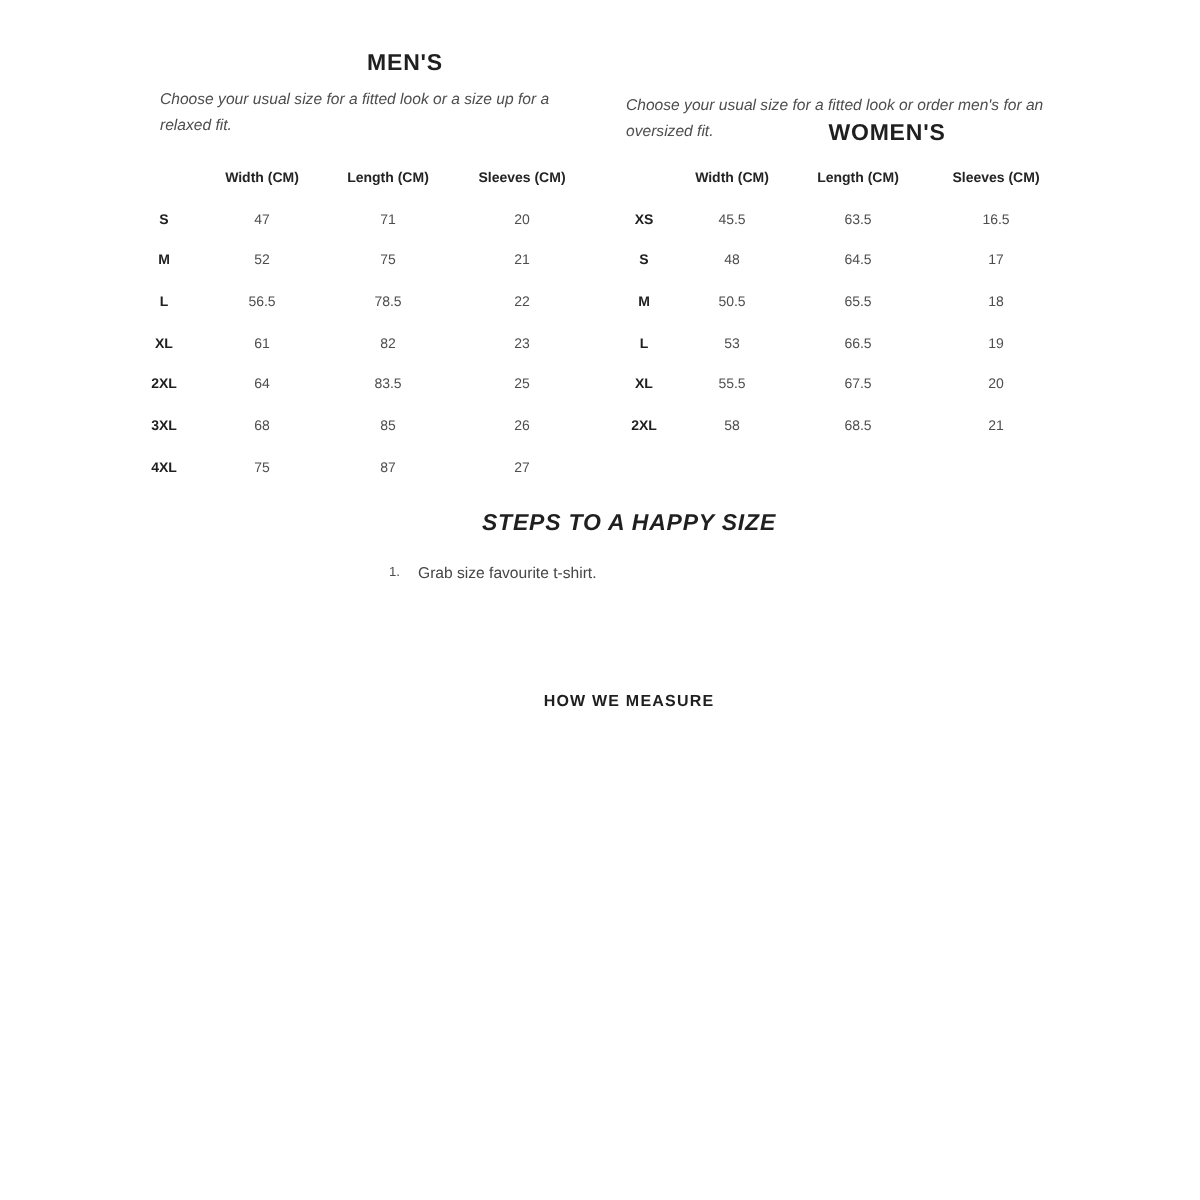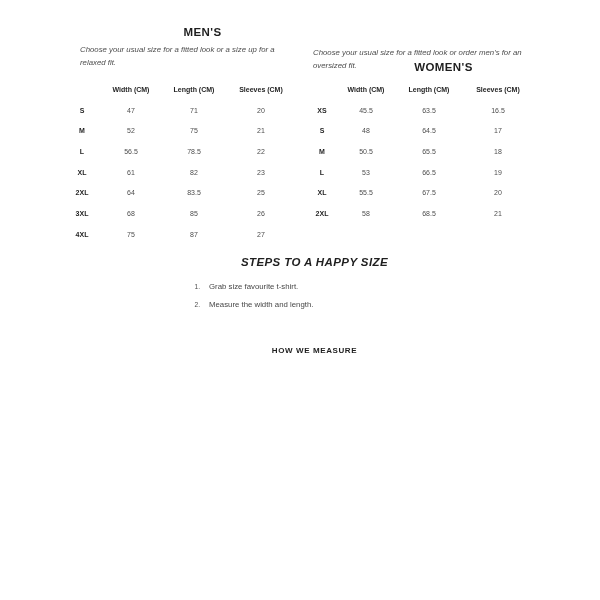--- a/index.html
+++ b/index.html
@@ -169,21 +169,17 @@
         </div>
       </div>
   </div>
 
   <h2 class="sec-title steps-title">STEPS TO A HAPPY SIZE</h2>
   <div class="steps">
     <div class="step">
       <div class="step-num">1.</div>
       <div class="step-text"><span>Grab size favourite t-shirt.</span><b></b><span></span></div>
     </div>
-    <div class="step">
-      <div class="step-num">2.</div>
-      <div class="step-text"><span>Measure the width and length.</span><b></b><span></span></div>
-    </div>
   </div>
 
   <h2 class="sec-title measure-title">HOW WE MEASURE</h2>
 
 </div>
 
 </body></html>

